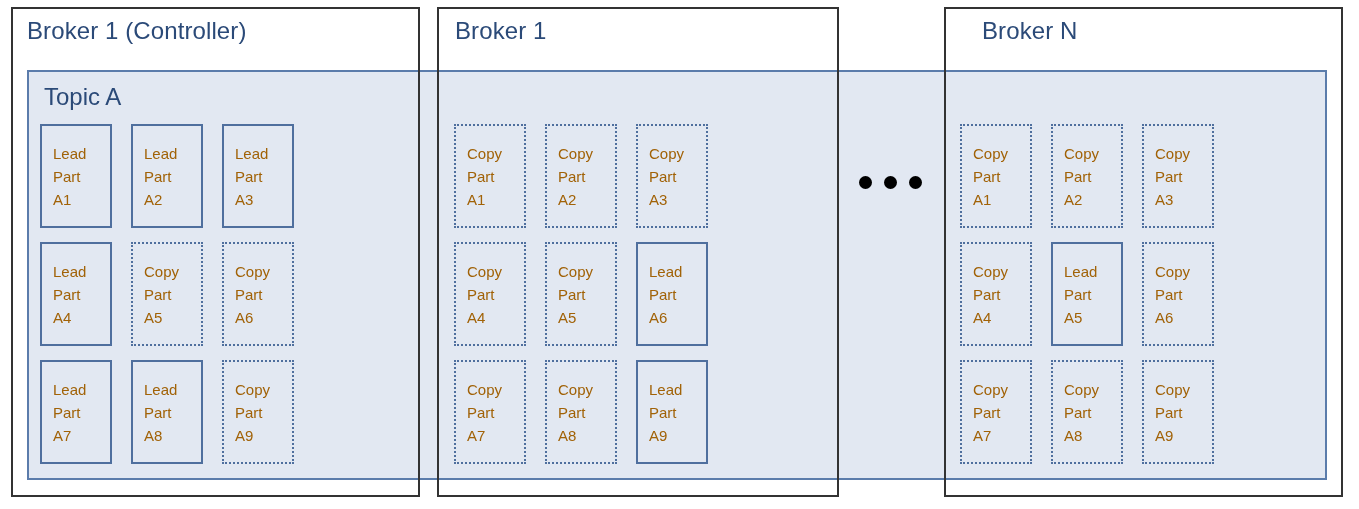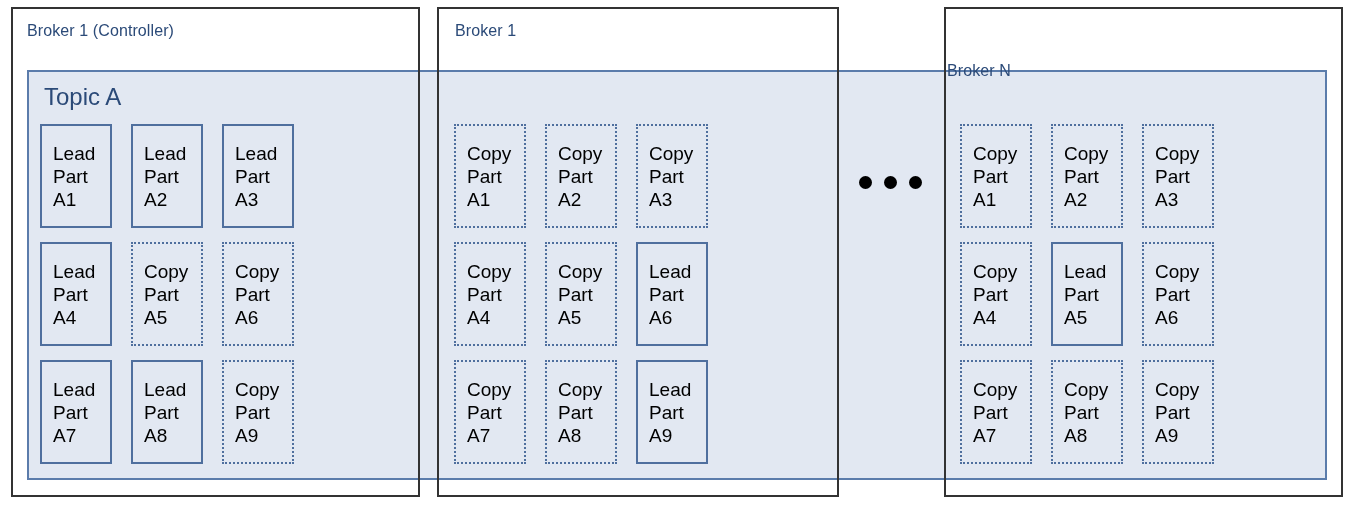--- a/index.html
+++ b/index.html
@@ -30,21 +30,21 @@
     background: transparent;
   }
   .broker-1 { left: 11px;  top: 7px; width: 409px; height: 490px; }
   .broker-2 { left: 437px; top: 7px; width: 402px; height: 490px; }
   .broker-n { left: 944px; top: 7px; width: 399px; height: 490px; }
 
   .broker-title {
     position: absolute;
     left: 16px;
     top: 19px;
-    font-size: 16px;
+    font-size: 24px;
     line-height: 24px;
     color: #2b4a78;
     white-space: nowrap;
     letter-spacing: 0.1px;
     text-align: center;
   }
 
   
   .topic-band {
     position: absolute;
@@ -77,22 +77,22 @@
     white-space: nowrap;
   }
 
   
   .part {
     position: absolute;
     box-sizing: border-box;
     width: 72px;
     height: 104px;
     background: #e2e8f2;
-    color: #000000;
-    font-size: 19px;
+    color: #a16207;
+    font-size: 15px;
     line-height: 23px;
     padding: 16px 0 0 11px;
     white-space: pre-line;
   }
   .part.lead {
     border: 2px solid #4f6f9e;
   }
   .part.copy {
     border: 2px dotted #4f6f9e;
   }
@@ -195,21 +195,21 @@
 A9</div>
 
   <div class="ellipsis">
     <span class="dot"></span>
     <span class="dot"></span>
     <span class="dot"></span>
   </div>
 
   <div class="topic-panel panel-n"></div>
   <div class="broker broker-n"></div>
-  <div class="broker-title" style="left:947px;margin-top:40px;">Broker N</div>
+  <div class="broker-title" style="left:982px;">Broker N</div>
 
   <div class="part copy" style="left:960px;  top:124px;">Copy
 Part
 A1</div>
   <div class="part copy" style="left:1051px; top:124px;">Copy
 Part
 A2</div>
   <div class="part copy" style="left:1142px; top:124px;">Copy
 Part
 A3</div>

